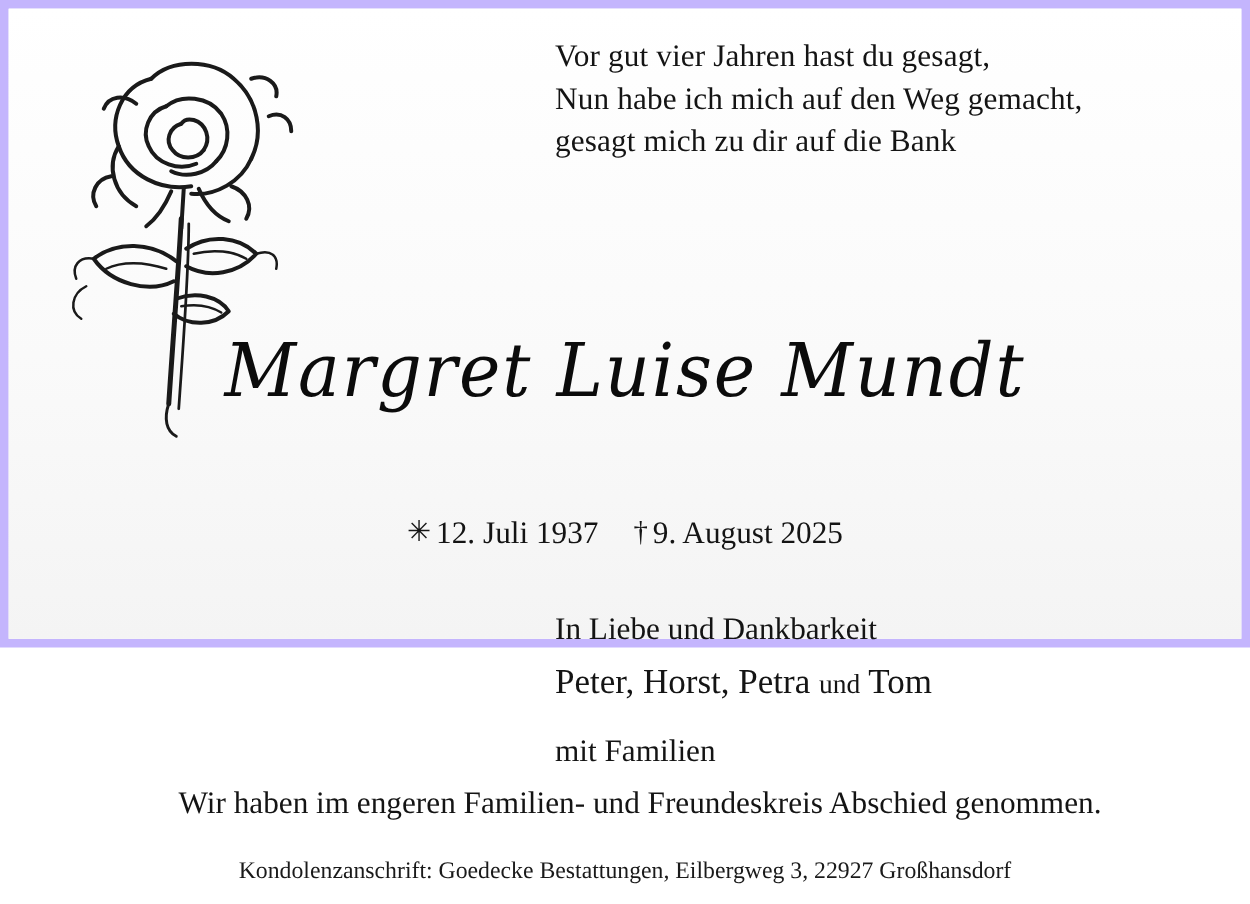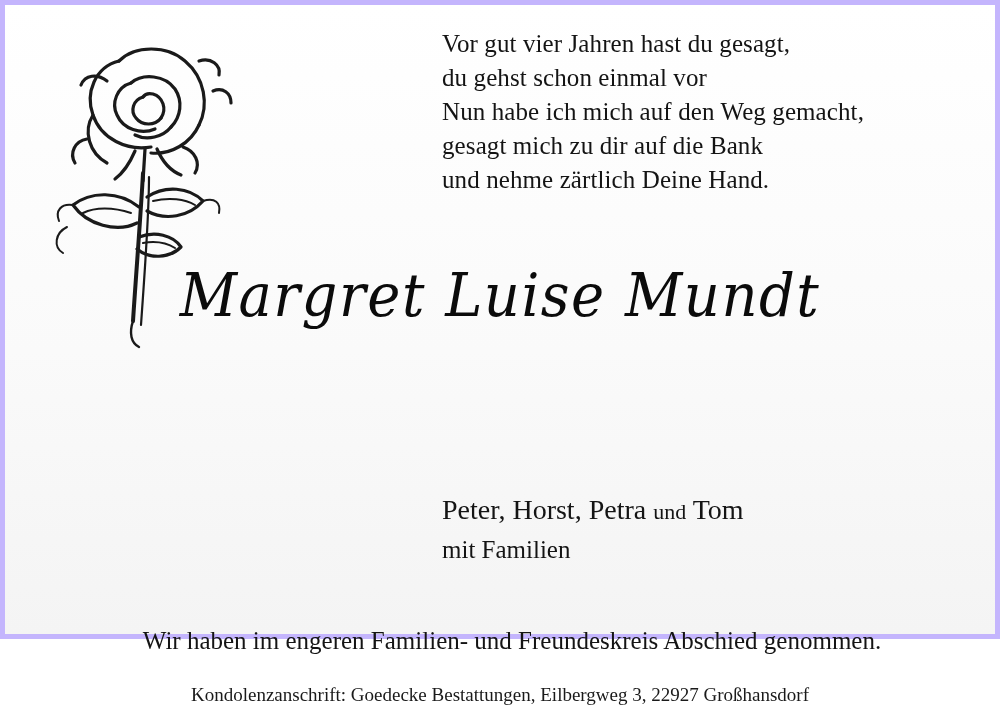--- a/index.html
+++ b/index.html
@@ -10,23 +10,23 @@
   body {
     width: 1000px;
     height: 723px;
     font-family: "Liberation Serif", serif;
     color: #111111;
     overflow: hidden;
   }
   #card {
     position: relative;
     width: 1000px;
-    height: 639px;
+    height: 518px;
     box-sizing: border-box;
-    border: 5px solid #c4b5fd;
+    border: 7px solid #c4b5fd;
     background: #ffffff;
   }
   #inner {
     position: relative;
     width: 100%;
     height: 100%;
     background: #fbfbfb;
     background-image: linear-gradient(180deg, #ffffff 0%, #fafafa 55%, #f4f4f4 100%);
   }
 
@@ -112,21 +112,21 @@
     font-size: 28px;
     line-height: 1.35;
     margin-top: 6px;
   }
   #mourners .names .und {
     font-size: 22px;
   }
   #mourners .withfam {
     font-size: 25px;
     line-height: 1.35;
-    margin-top: 4px;
+    margin-top: 20px;
   }
 
   
   #notice {
     position: absolute;
     left: 0;
     right: 0;
     top: 622px;
     text-align: center;
     font-size: 25px;
@@ -189,31 +189,33 @@
 
         <path d="M116 216 C132 210 150 214 158 226 C146 238 126 238 114 228"></path>
         <path d="M120 222 C132 220 144 222 152 227" stroke-width="2"></path>
 
         <path d="M110 300 C106 312 108 322 116 326" stroke-width="2.4"></path>
       </svg>
     </div>
 
     <div id="poem">
       <div class="line">Vor gut vier Jahren hast du gesagt,</div>
-      <div class="line">du gehst schon einmal vor</div>
       <div class="line">Nun habe ich mich auf den Weg gemacht,</div>
       <div class="line">gesagt mich zu dir auf die Bank</div>
-      <div class="line">und nehme zärtlich Deine Hand.</div>
     </div>
 
     <div id="name">Margret Luise Mundt</div>
 
 
+    <div id="dates">
+      <span class="sym">✳</span><span>12. Juli 1937</span><span class="gap"></span><span class="sym">†</span><span>9. August 2025</span>
+    </div>
 
     <div id="mourners">
+      <div class="intro">In Liebe und Dankbarkeit</div>
       <div class="names">
         <span>Peter, Horst, Petra</span>
         <span class="und">und</span>
         <span>Tom</span>
       </div>
       <div class="withfam">mit Familien</div>
     </div>
 
     <div id="notice">Wir haben im engeren Familien- und Freundeskreis Abschied genommen.</div>
 

